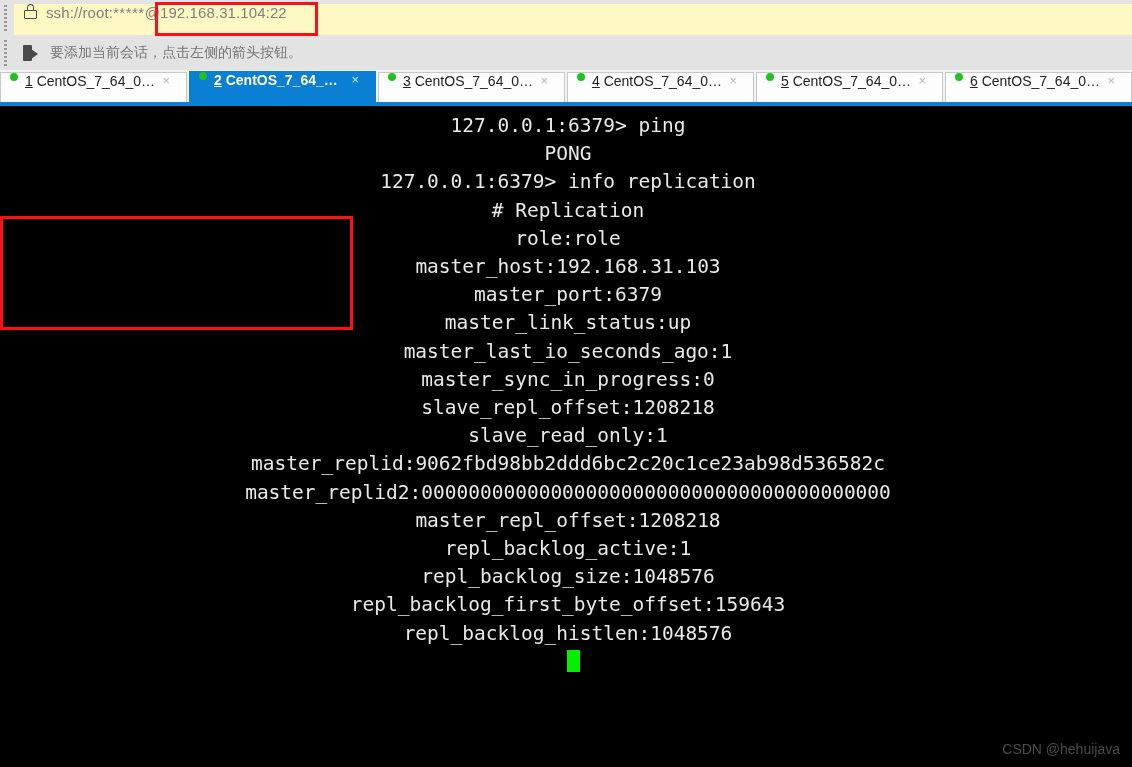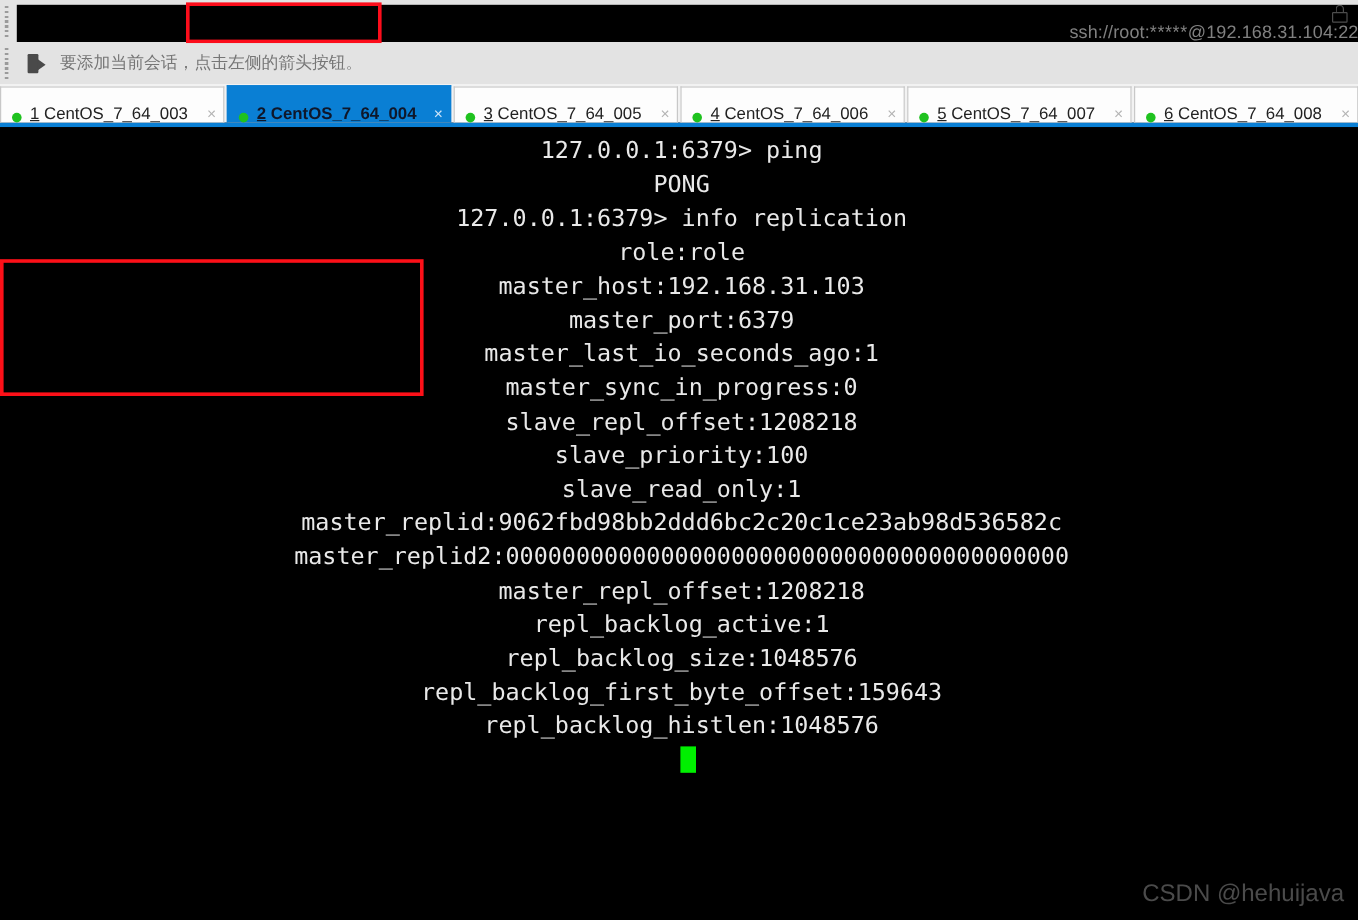--- a/index.html
+++ b/index.html
@@ -37,25 +37,24 @@
   .grip.row1 { top: 5px;  height: 26px; }
   .grip.row2 { top: 40px; height: 26px; }
 
   
   .addr-row {
     position: absolute;
     left: 14px;
     top: 4px;
     right: 0;
     height: 31px;
-    background: #000000;
+    background: #fef9c3;
     display: flex;
-    align-items: flex-end;
+    align-items: flex-start;
     padding-left: 10px;
-    flex-direction: column;
   }
   .lock-icon {
     width: 13px; height: 15px;
     position: relative;
     margin-right: 9px;
     flex: 0 0 auto;
   }
   .lock-icon .shackle {
     position: absolute;
     left: 3px; top: 0;
@@ -142,22 +141,22 @@
   }
   .tab {
     height: 30px;
     flex: 1 1 0;
     min-width: 0;
     background: #fdfdfd;
     border: 1px solid #c8c8c8;
     border-bottom: none;
     margin-right: 2px;
     display: flex;
-    align-items: flex-end;
-    padding: 0 6px 0 9px;
+    align-items: flex-start;
+    padding: 0 16px 0 9px;
     position: relative;
     cursor: pointer;
   }
   .tab:last-child { margin-right: 0; margin-top: 15px; }
   .tab.active {
     background: #0a7fd4;
     border-color: #0a7fd4;
     height: 31px;
   }
   .tab-dot {
@@ -169,21 +168,21 @@
   }
   .tab-label {
     font-family: "Liberation Sans", sans-serif;
     font-size: 14px;
     color: #222;
     white-space: nowrap;
     overflow: hidden;
     text-overflow: ellipsis;
     flex: 1 1 auto;
   }
-  .tab.active .tab-label { color: #0f172a; font-weight: bold; }
+  .tab.active .tab-label { color: #fef9c3; font-weight: bold; }
   .tab-label .num { text-decoration: underline; }
   .tab-close {
     font-family: "Liberation Sans", sans-serif;
     font-size: 13px;
     color: #b4b4b4;
     margin-left: 6px;
     flex: 0 0 auto;
     cursor: pointer;
   }
   .tab.active .tab-close { color: #cfe6fa; }
@@ -233,21 +232,21 @@
     border: 3px solid #fd1018;
     pointer-events: none;
   }
 
   
   .watermark {
     position: absolute;
     right: 12px;
     bottom: 8px;
     font-family: "Liberation Sans", sans-serif;
-    font-size: 20px;
+    font-size: 14px;
     color: #4b4b4b;
     white-space: nowrap;
   }
 </style>
 </head>
 <body>
 
 <div class="app">
 
   <div class="toolbar">
@@ -304,27 +303,28 @@
         <span class="tab-label"><span class="num">6</span> CentOS_7_64_008</span>
         <span class="tab-close">×</span>
       </div>
     </div>
   <div class="tab-accent"></div>
 
   <div class="terminal" id="terminal">
     <div class="term-line">127.0.0.1:6379&gt; ping</div>
       <div class="term-line">PONG</div>
       <div class="term-line">127.0.0.1:6379&gt; info replication</div>
+      <div class="term-line"># Replication</div>
       <div class="term-line">role:role</div>
       <div class="term-line">master_host:192.168.31.103</div>
       <div class="term-line">master_port:6379</div>
+      <div class="term-line">master_link_status:up</div>
       <div class="term-line">master_last_io_seconds_ago:1</div>
       <div class="term-line">master_sync_in_progress:0</div>
       <div class="term-line">slave_repl_offset:1208218</div>
-      <div class="term-line">slave_priority:100</div>
       <div class="term-line">slave_read_only:1</div>
       <div class="term-line">master_replid:9062fbd98bb2ddd6bc2c20c1ce23ab98d536582c</div>
       <div class="term-line">master_replid2:0000000000000000000000000000000000000000</div>
       <div class="term-line">master_repl_offset:1208218</div>
       <div class="term-line">repl_backlog_active:1</div>
       <div class="term-line">repl_backlog_size:1048576</div>
       <div class="term-line">repl_backlog_first_byte_offset:159643</div>
       <div class="term-line">repl_backlog_histlen:1048576</div>
       <div class="term-line cursor-line"><span class="cursor-block" style="background: rgb(0, 240, 0);"></span></div>
       <div class="term-highlight"></div>

